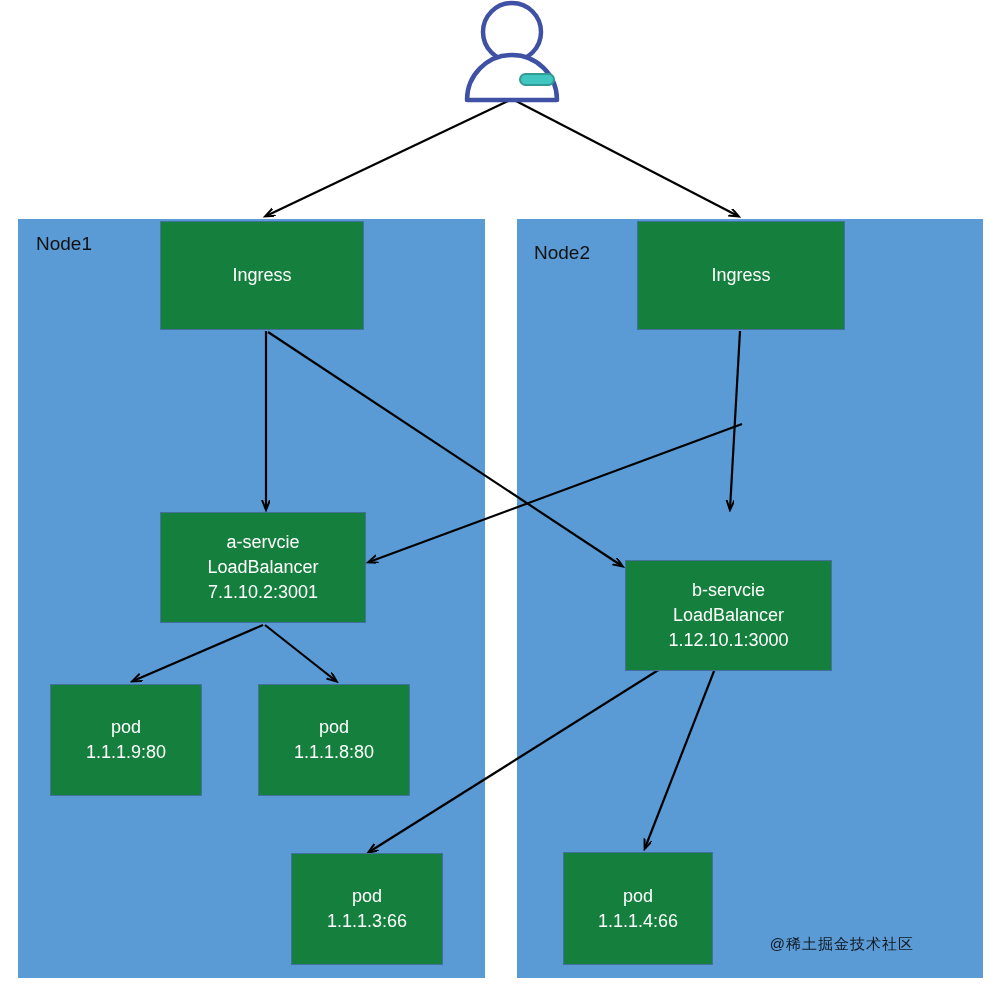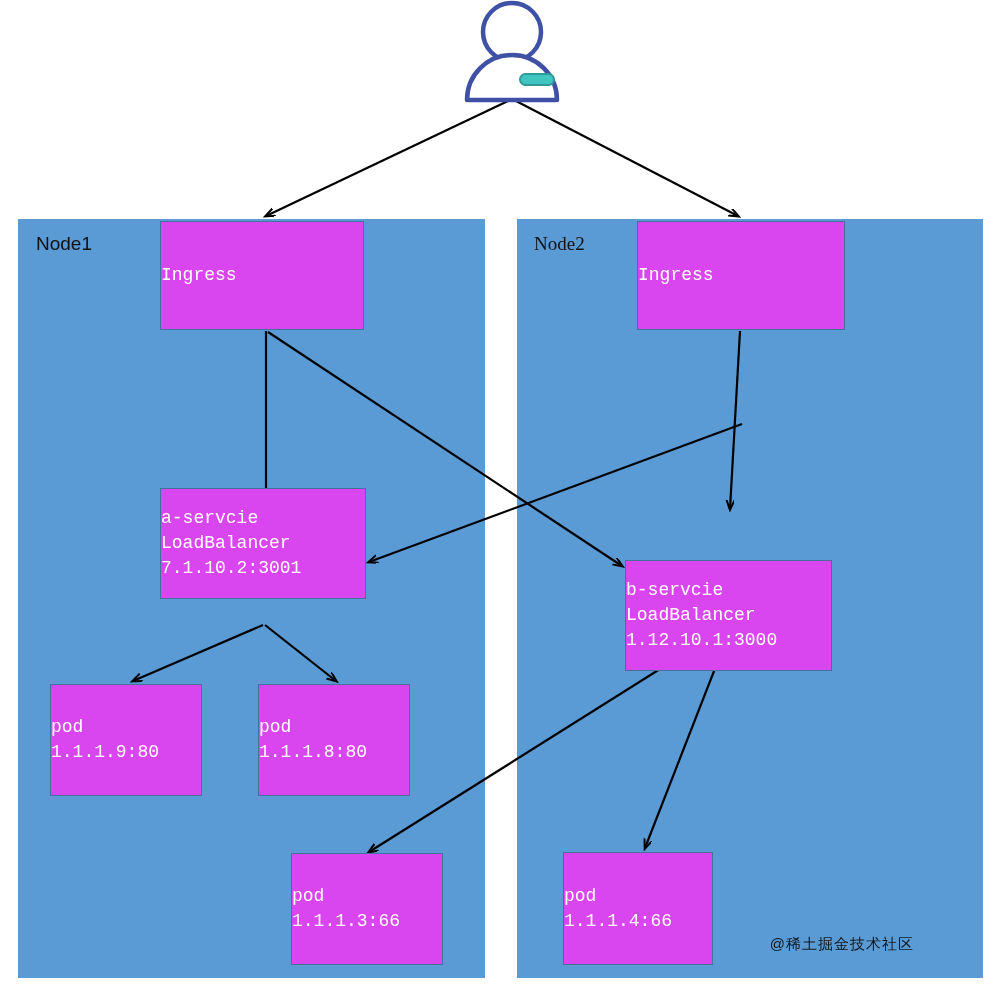--- a/index.html
+++ b/index.html
@@ -3,38 +3,38 @@
 <meta charset="utf-8">
 <style>
   html,body{margin:0;padding:0;background:#ffffff;}
   body{width:1000px;height:992px;position:relative;overflow:hidden;
        font-family:"Liberation Sans","DejaVu Sans",sans-serif;}
   #stage{position:absolute;left:0;top:0;width:932px;height:992px;}
   svg.layer{position:absolute;left:0;top:0;width:1000px;height:992px;}
   .node-panel{position:absolute;background:#5b9bd5;}
   .node-label{position:absolute;color:#111111;font-size:19px;line-height:22px;
               white-space:nowrap;}
-  .box{position:absolute;background:#d946ef;border:1px solid #41719c;
+  .box{position:absolute;background:#15803d;border:1px solid #41719c;
        box-sizing:border-box;display:flex;flex-direction:column;
-       align-items:flex-start;justify-content:center;color:#ffffff;font-size:18px;
-       line-height:25px;text-align:center;font-family:Liberation Mono, monospace;}
+       align-items:center;justify-content:center;color:#ffffff;font-size:18px;
+       line-height:25px;text-align:center;}
   .box .ln{display:block;white-space:nowrap;}
   .watermark{position:absolute;right:18px;bottom:38px;color:#000000;
              font-size:15px;letter-spacing:1px;opacity:.85;white-space:nowrap;}
 </style>
 </head>
 <body>
 
 <div id="stage">
 
   <div class="node-panel" style="left:18px;top:219px;width:467px;height:759px;"></div>
   <div class="node-panel" style="left:517px;top:219px;width:466px;height:759px;"></div>
 
   <div class="node-label" style="left:36px;top:233px;">Node1</div>
-  <div class="node-label" style="left:534px;top:233px;font-family:Liberation Serif, serif;">Node2</div>
+  <div class="node-label" style="left:534px;top:242px;">Node2</div>
 
   <svg class="layer" viewBox="0 0 1000 992">
     <defs>
       <marker id="ah" markerWidth="12" markerHeight="12" refX="9" refY="4" orient="auto" markerUnits="userSpaceOnUse">
         <path d="M0,0 L10,4 L0,8" fill="none" stroke="#000" stroke-width="2"></path>
       </marker>
     </defs>
     <g stroke="#000000" stroke-width="2.2" fill="none" marker-end="url(#ah)">
       <path d="M508,101 L266,216"></path>
       <path d="M516,101 L738,216"></path>
@@ -54,21 +54,21 @@
       <circle cx="0" cy="-20" r="29" fill="#ffffff" stroke="#3f51a5" stroke-width="4.5"></circle>
       <path d="M-45,48 A45,45 0 0 1 45,48 Z" fill="#ffffff" stroke="#3f51a5" stroke-width="4.5" stroke-linejoin="round"></path>
       <rect x="8" y="22" width="34" height="11" rx="5.5" fill="#3fc6c0" stroke="#2f9a96" stroke-width="2"></rect>
     </g>
   </svg>
 
   <div class="box" style="left:160px;top:221px;width:204px;height:109px;">
     <span class="ln">Ingress</span>
   </div>
 
-  <div class="box" style="left:160px;top:488px;width:206px;height:111px;">
+  <div class="box" style="left:160px;top:512px;width:206px;height:111px;">
     <span class="ln">a-servcie</span>
     <span class="ln">LoadBalancer</span>
     <span class="ln">7.1.10.2:3001</span>
   </div>
 
   <div class="box" style="left:50px;top:684px;width:152px;height:112px;">
     <span class="ln">pod</span>
     <span class="ln">1.1.1.9:80</span>
   </div>
 

